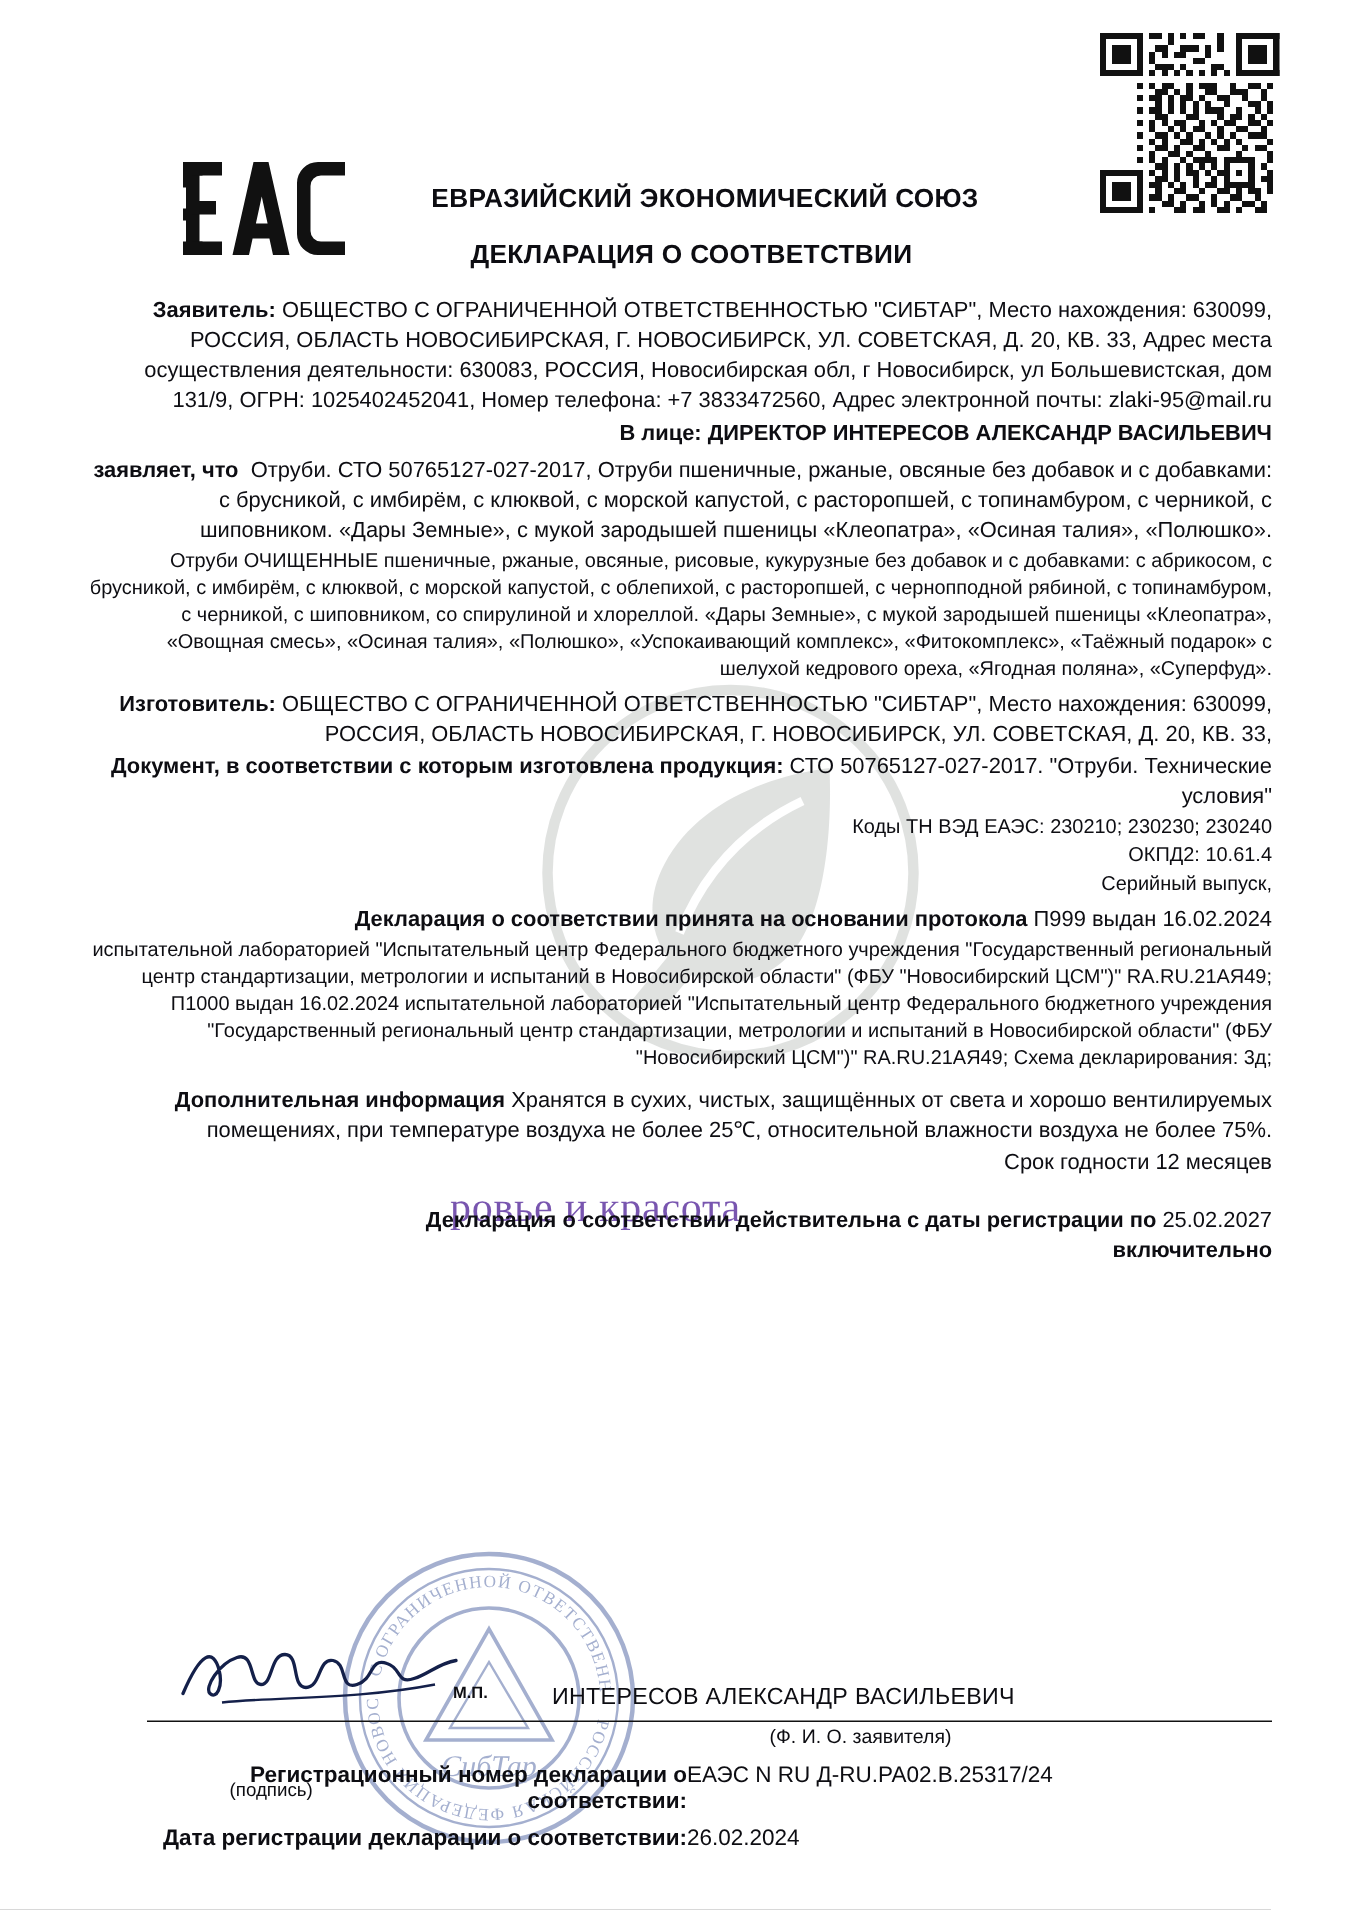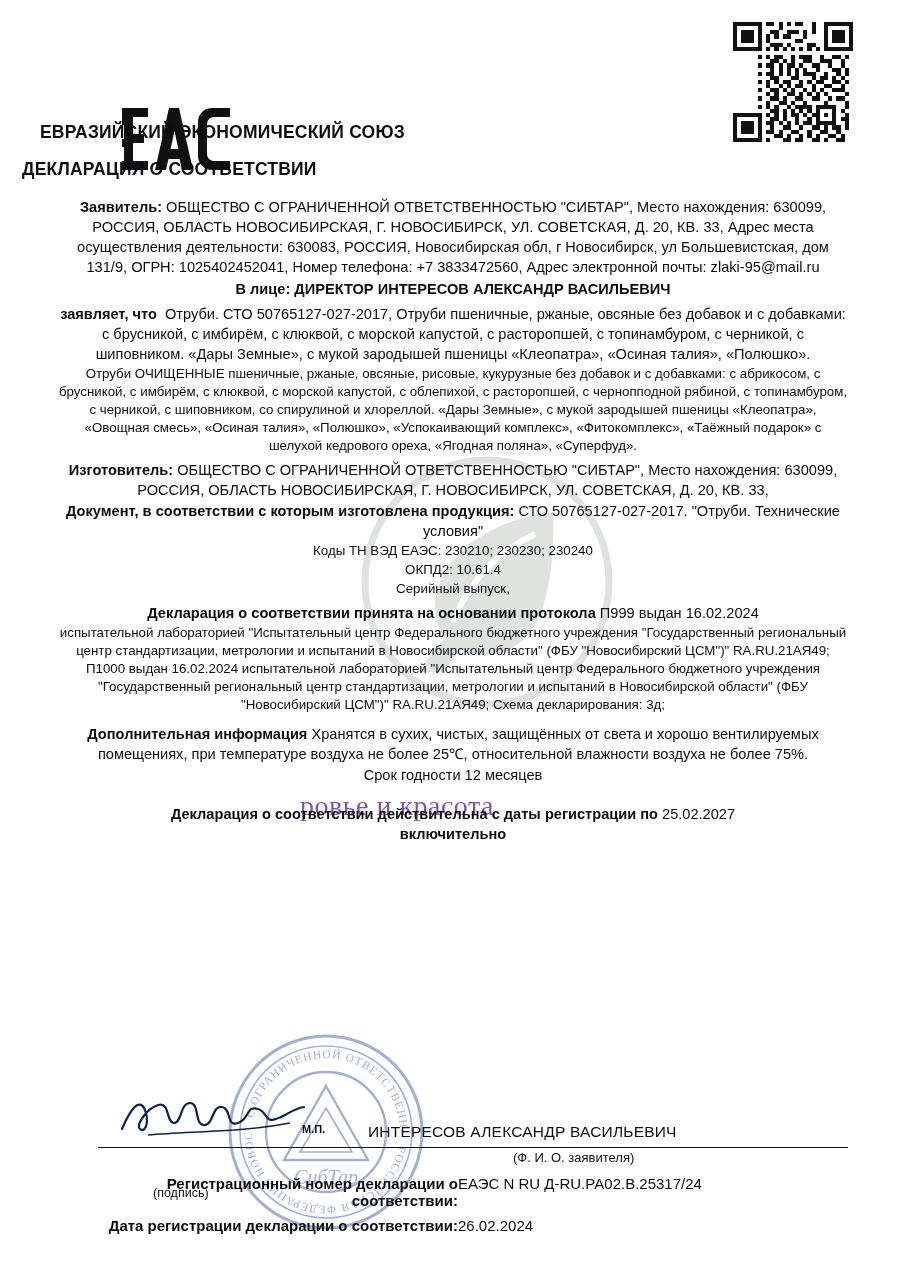--- a/index.html
+++ b/index.html
@@ -68,20 +68,21 @@
     opacity: .55;
     pointer-events: none;
   }
 
   
   .title-block {
     position: absolute;
     left: 0;
     top: 122px;
     width: 900px;
+    text-align: center;
   }
   .title-main {
     font-size: 17.5px;
     font-weight: bold;
     letter-spacing: .2px;
     padding-left: 40px;
   }
   .title-sub {
     font-size: 17.5px;
     font-weight: bold;
@@ -94,21 +95,21 @@
   .body {
     position: absolute;
     left: 58px;
     top: 197px;
     width: 790px;
   }
   .para {
     font-size: 14.6px;
     line-height: 1.38;
     margin-bottom: 1px;
-    text-align: center;
+    text-align: right;
   }
   .para.small {
     font-size: 13.3px;
     line-height: 1.35;
   }
   b { font-weight: bold; }
   .gap { height: 9px; }
   .gap-sm { height: 4px; }
 
   

